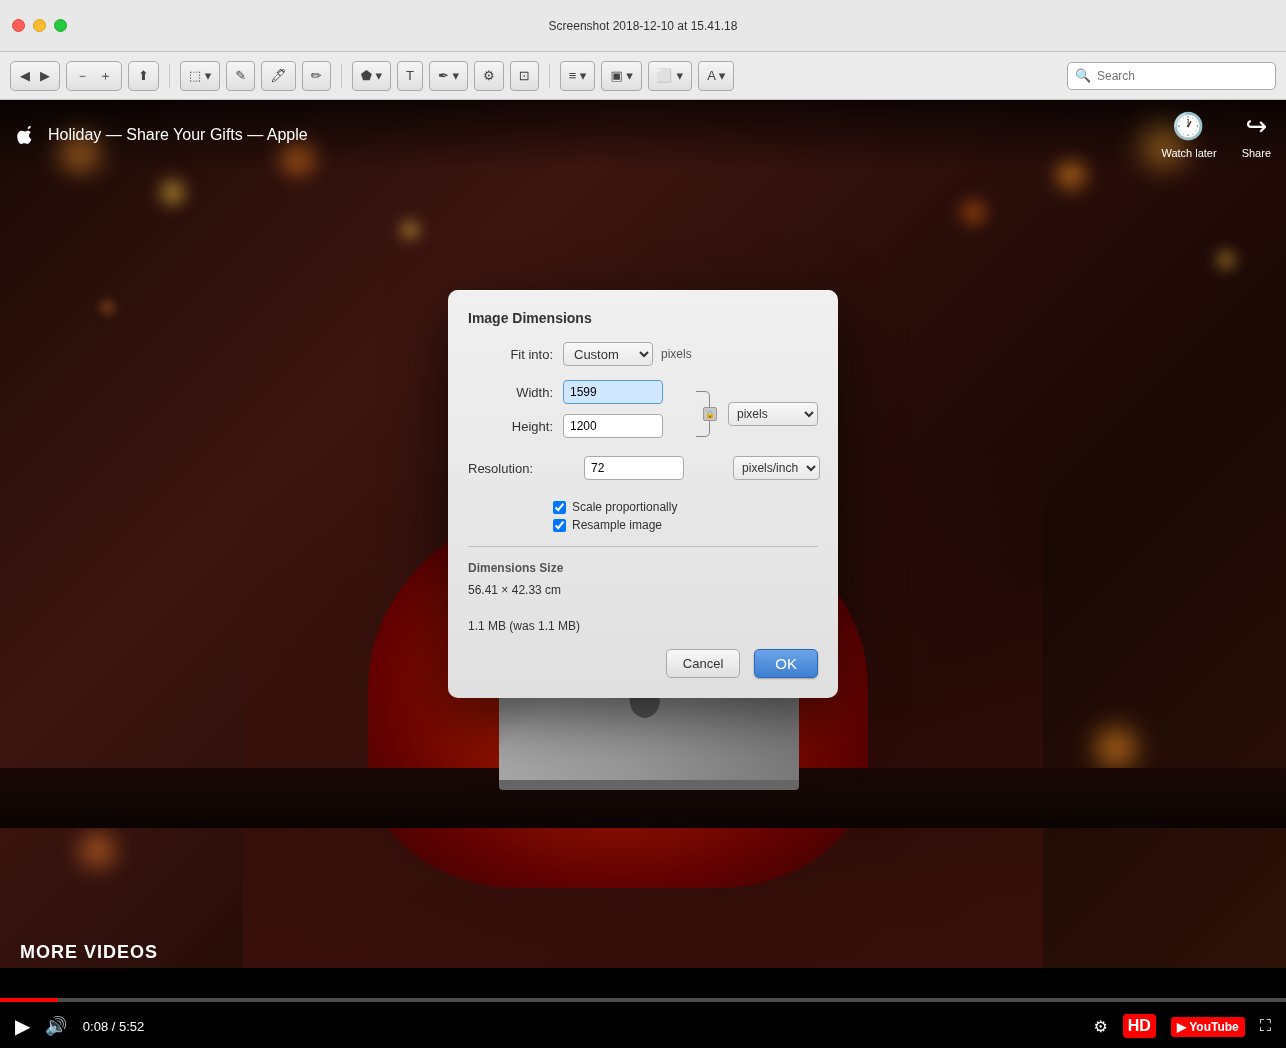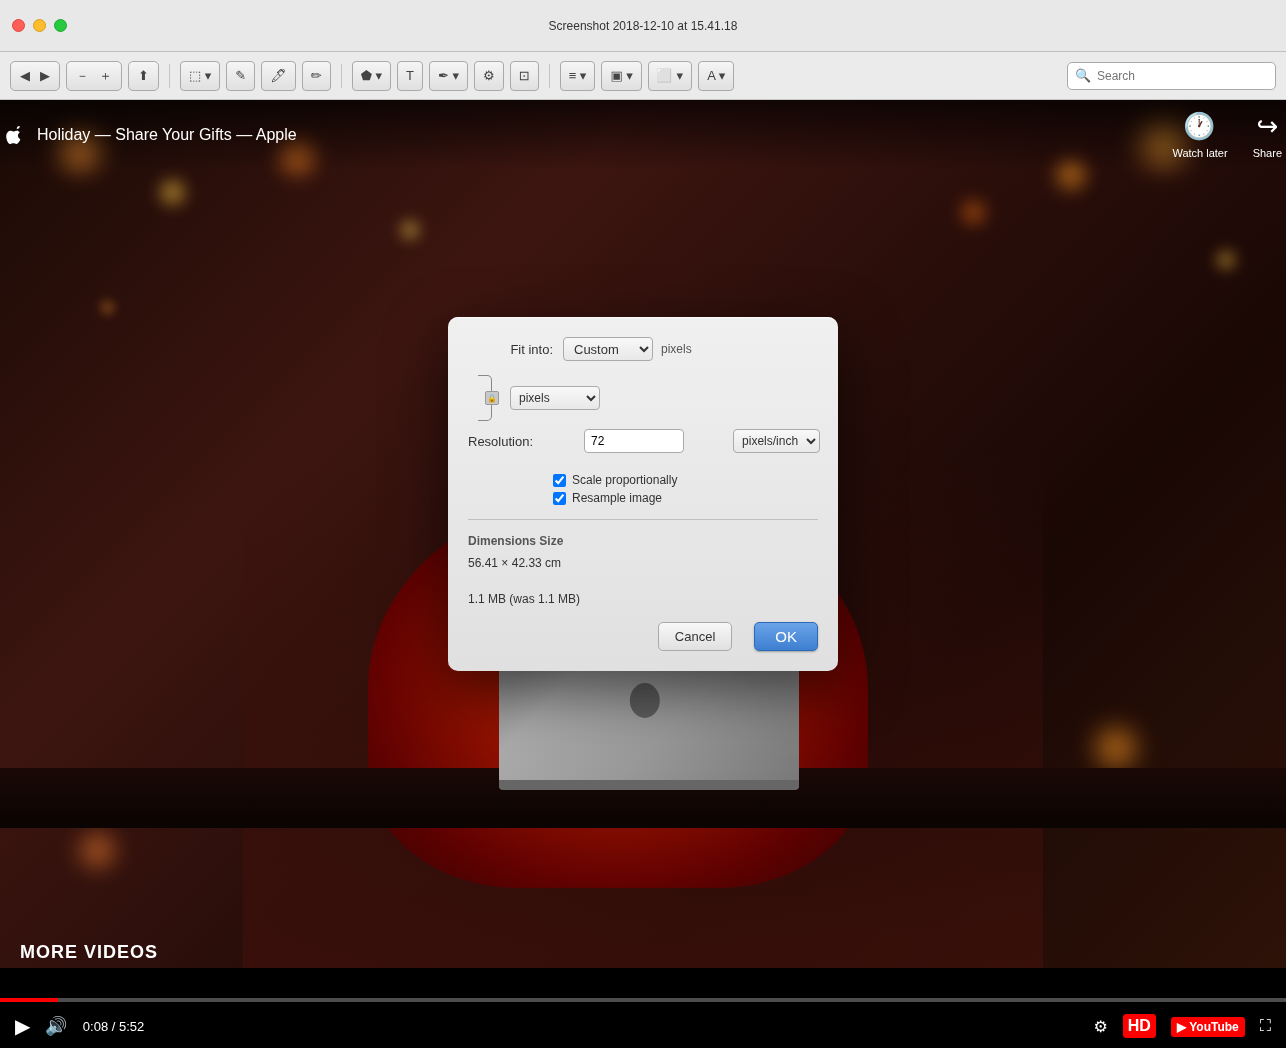--- a/index.html
+++ b/index.html
@@ -131,21 +131,21 @@
 
     
     .yt-top-bar {
       position: absolute;
       top: 0;
       left: 0;
       right: 0;
       height: 70px;
       display: flex;
       align-items: center;
-      padding: 0 4px;
+      padding: 0 15px;
       background: linear-gradient(to bottom, rgba(0,0,0,0.7) 0%, transparent 100%);
       z-index: 5;
     }
     .yt-apple-logo {
       width: 18px;
       height: 18px;
       fill: white;
       margin-right: 15px;
     }
     .yt-title {
@@ -346,21 +346,21 @@
       margin-bottom: 8px;
     }
     .result-size {
       font-size: 12px;
       color: #333;
       margin-bottom: 6px;
     }
     .dialog-buttons {
       display: flex;
       justify-content: flex-end;
-      gap: 22px;
+      gap: 14px;
       margin-top: 16px;
     }
     .btn-cancel {
       background: linear-gradient(to bottom, #f8f8f8, #e0e0e0);
       border: 1px solid #aaa;
       border-radius: 5px;
       padding: 5px 16px;
       font-size: 13px;
       cursor: pointer;
       color: #333;
@@ -513,33 +513,44 @@
           <span style="background:#ff0000;color:white;padding:3px 6px;border-radius:3px;font-size:12px;font-weight:900;">▶ YouTube</span>
         </div>
         <div class="control-btn" style="font-size:16px;">⛶</div>
       </div>
     </div>
   </div>
 </div>
 
 <div class="modal-overlay">
   <div class="dialog">
+    <div class="dialog-title">Image Dimensions</div>
 
     <div class="fit-row">
       <span class="form-label">Fit into:</span>
       <select class="fit-select">
         <option>Custom</option>
         <option>Screen</option>
         <option>Letter</option>
       </select>
       <span class="unit-text">pixels</span>
     </div>
 
     <div style="margin-bottom:0;">
       <div style="display:flex;align-items:stretch;margin-bottom:0;">
+        <div style="flex:1;">
+          <div class="form-row">
+            <span class="form-label">Width:</span>
+            <input type="text" class="form-input highlighted" value="1599" style="">
+          </div>
+          <div class="form-row">
+            <span class="form-label">Height:</span>
+            <input type="text" class="form-input" value="1200" style="">
+          </div>
+        </div>
 
         <div style="display:flex;flex-direction:column;align-items:center;justify-content:center;width:30px;margin:0 2px;">
           <div style="width:14px;height:46px;border:1.5px solid #888;border-left:none;border-radius:0 5px 5px 0;position:relative;">
             <div style="position:absolute;right:-8px;top:50%;transform:translateY(-50%);width:14px;height:14px;background:#c8c8c8;border:1px solid #999;border-radius:2px;display:flex;align-items:center;justify-content:center;font-size:8px;">🔒</div>
           </div>
         </div>
         <div style="display:flex;align-items:center;">
           <select class="form-select" style="width:90px;">
             <option>pixels</option>
             <option>inches</option>

